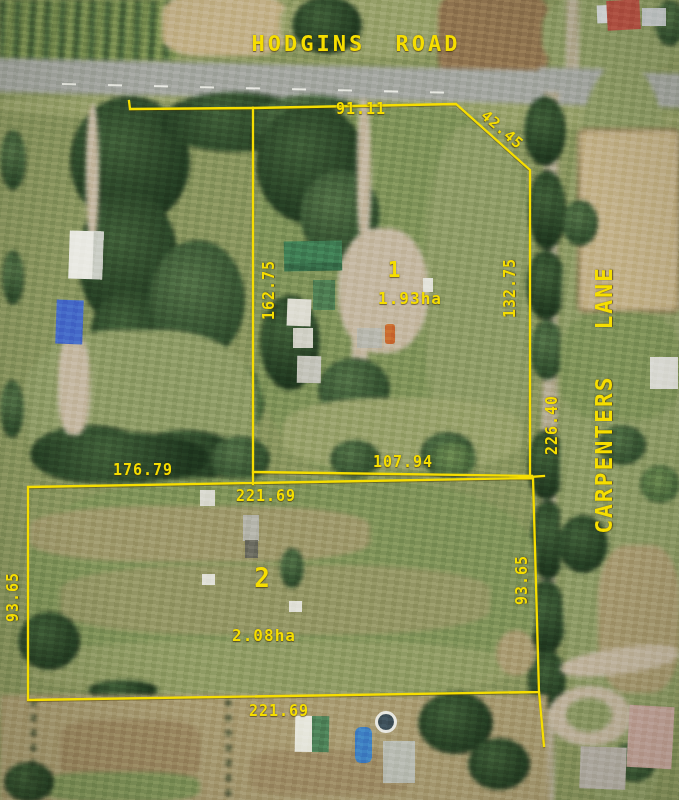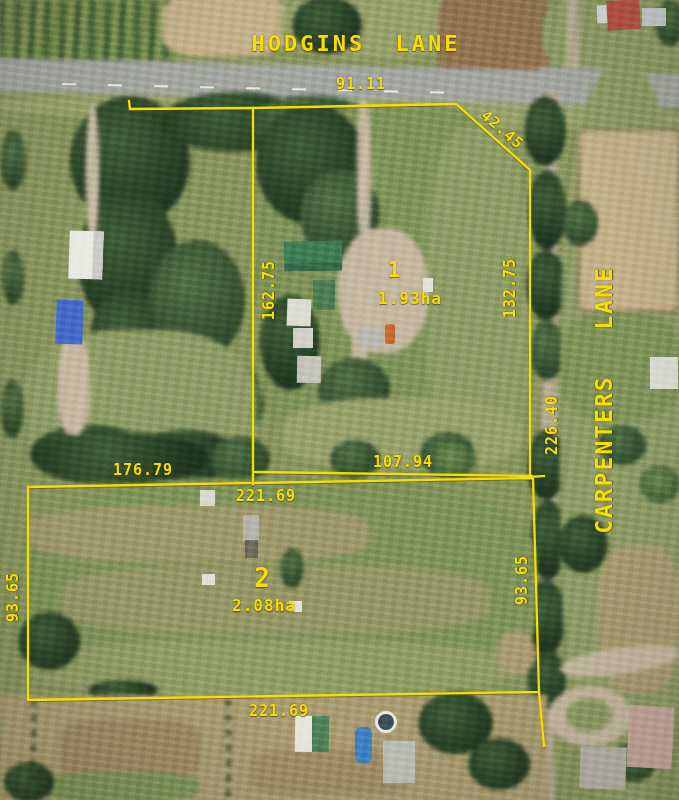--- a/index.html
+++ b/index.html
@@ -185,33 +185,33 @@
       <path d="M130,109 L129,101 M130,109 L253,108 L456,104 L530,170 L530,476"></path>
       <path d="M253,108 L253,484"></path>
       <path d="M253,472 L532,476"></path>
       <path d="M28,487 L533,478 L539,692 L28,700 Z"></path>
       <path d="M539,692 L544,746"></path>
       <path d="M530,477 L544,476"></path>
     </g>
   </svg>
 
   <div class="layer">
-    <div class="lbl road-name" style="left:356px;top:44px">HODGINS LANE</div>
+    <div class="lbl road-name" style="left:356px;top:44px">HODGINS ROAD</div>
     <div class="lbl lane-name v" style="left:604px;top:400px">CARPENTERS LANE</div>
 
-    <div class="lbl dim" style="left:361px;top:84px">91.11</div>
+    <div class="lbl dim" style="left:361px;top:109px">91.11</div>
     <div class="lbl dim splay" style="left:502px;top:130px">42.45</div>
     <div class="lbl dim v" style="left:269px;top:290px">162.75</div>
     <div class="lbl dim v" style="left:510px;top:288px">132.75</div>
     <div class="lbl dim v" style="left:552px;top:425px">226.40</div>
     <div class="lbl dim" style="left:143px;top:470px">176.79</div>
     <div class="lbl dim" style="left:403px;top:462px">107.94</div>
     <div class="lbl dim" style="left:266px;top:496px">221.69</div>
     <div class="lbl dim v" style="left:13px;top:597px">93.65</div>
     <div class="lbl dim v" style="left:522px;top:580px">93.65</div>
     <div class="lbl dim" style="left:279px;top:711px">221.69</div>
 
     <div class="lbl num1" style="left:394px;top:270px">1</div>
     <div class="lbl area" style="left:410px;top:299px">1.93ha</div>
     <div class="lbl num2" style="left:262px;top:578px">2</div>
-    <div class="lbl area" style="left:264px;top:606px">2.08ha</div>
+    <div class="lbl area" style="left:264px;top:636px">2.08ha</div>
   </div>
 </div>
 
 </body></html>

